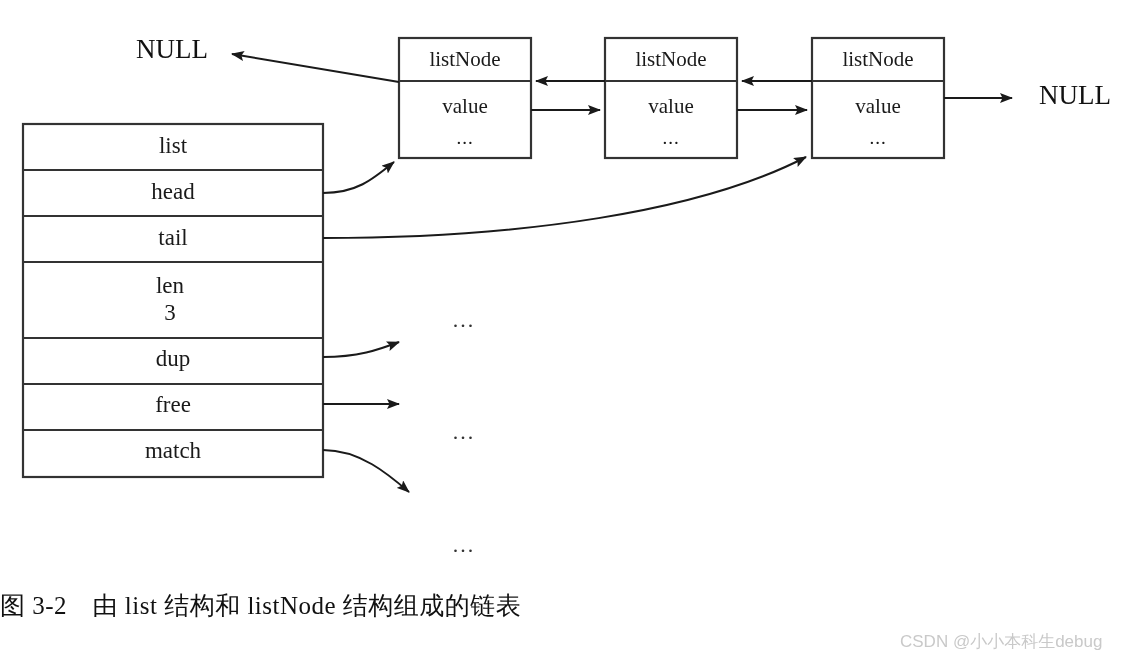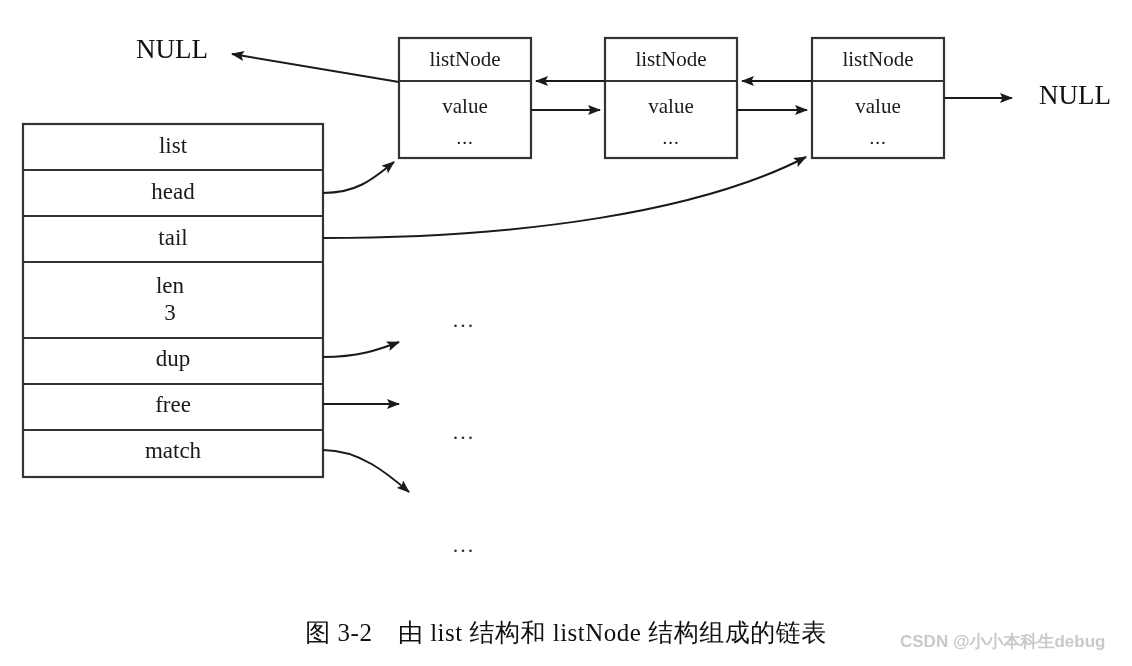--- a/index.html
+++ b/index.html
@@ -80,38 +80,37 @@
     font-family: "Liberation Serif", "DejaVu Serif", serif;
     font-size: 22px;
     fill: #333333;
     text-anchor: middle;
     dominant-baseline: middle;
     letter-spacing: 2px;
   }
   .caption-text {
     position: absolute;
     left: 0;
-    top: 616px;
-    width: 1132px;
-    text-align: center;
+    top: 589px;
+    width: 1132px;
+    text-align: left;
     font-family: "Liberation Serif", "DejaVu Serif", serif;
     font-size: 25px;
     color: #111111;
     letter-spacing: 0.5px;
     white-space: nowrap;
   }
   .watermark-text {
     position: absolute;
     left: 900px;
     top: 630px;
     font-family: "Liberation Sans", "DejaVu Sans", sans-serif;
     font-size: 17px;
     color: #c9c9c9;
     white-space: nowrap;
-    font-weight: bold;
   }
 </style>
 </head>
 <body>
 
 <div id="diagram-root">
   <svg class="diagram" viewBox="0 0 1132 666" xmlns="http://www.w3.org/2000/svg">
     <defs>
       <marker id="arrowhead" markerWidth="11" markerHeight="9" refX="10" refY="4.5" orient="auto" markerUnits="userSpaceOnUse">
         <path d="M0,0 L11,4.5 L0,9 L2,4.5 Z" fill="#1a1a1a"></path>

